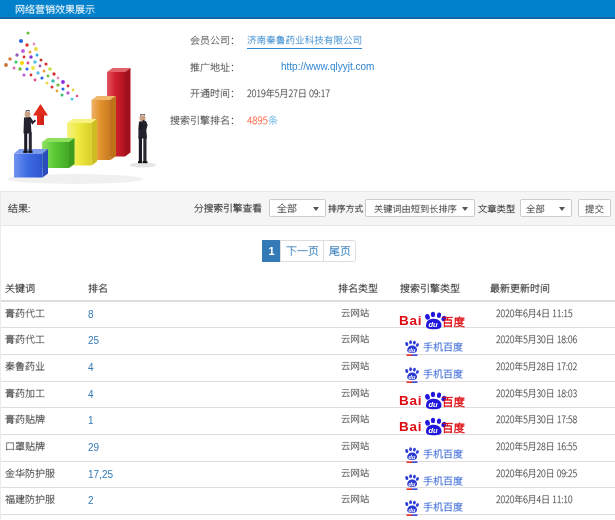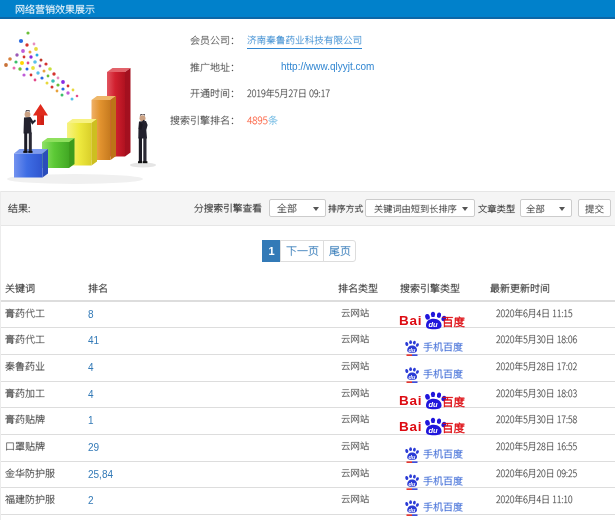--- a/index.html
+++ b/index.html
@@ -732,21 +732,21 @@
       <use href="#s_bd" fill="#dd0b12" stroke="#dd0b12" stroke-width="60" transform="translate(44,15.2) scale(0.0115,-0.0115)"></use>
     </svg>
   </span>
 <svg class="tx" style="left:496.0px;top:306.5px" width="78" height="14">
     <use href="#s_d1" fill="#333333" stroke="#333333" stroke-width="25" transform="translate(0,10) scale(0.00880,-0.01000)"></use>
   </svg>
 <div class="trow" style="top:328px;height:27px;"></div>
 <svg class="tx" style="left:5.0px;top:332.5px" width="41" height="14">
     <use href="#s_kw1" fill="#333333" stroke="#333333" stroke-width="25" transform="translate(0,10) scale(0.01000,-0.01000)"></use>
   </svg>
-<span class="rk" style="top:334px;">41</span>
+<span class="rk" style="top:334px;">25</span>
 <svg class="tx" style="left:341.0px;top:333.1px" width="30" height="13">
     <use href="#s_yun" fill="#333333" stroke="#333333" stroke-width="25" transform="translate(0,9.4) scale(0.00940,-0.00940)"></use>
   </svg>
 <span class="lg" style="left:404px;top:332px;">
     <svg width="70" height="19" viewBox="0 0 70 19">
       <g fill="#2b3bd6">
         <ellipse cx="2.8" cy="6" rx="1.5" ry="2" transform="rotate(-18 2.8 6)"></ellipse>
         <ellipse cx="6.6" cy="4.2" rx="1.4" ry="1.9"></ellipse>
         <ellipse cx="10.4" cy="4.6" rx="1.4" ry="1.9" transform="rotate(12 10.4 4.6)"></ellipse>
         <ellipse cx="13.4" cy="7" rx="1.4" ry="1.9" transform="rotate(25 13.4 7)"></ellipse>
@@ -860,21 +860,21 @@
       <use href="#s_sj" fill="#4a74d9" stroke="#4a74d9" stroke-width="40" transform="translate(19,12.6) scale(0.0100,-0.0100)"></use>
     </svg>
   </span>
 <svg class="tx" style="left:496.0px;top:439.5px" width="83" height="14">
     <use href="#s_d6" fill="#333333" stroke="#333333" stroke-width="25" transform="translate(0,10) scale(0.00880,-0.01000)"></use>
   </svg>
 <div class="trow" style="top:462px;height:26px;"></div>
 <svg class="tx" style="left:5.0px;top:466.5px" width="51" height="14">
     <use href="#s_kw7" fill="#333333" stroke="#333333" stroke-width="25" transform="translate(0,10) scale(0.01000,-0.01000)"></use>
   </svg>
-<span class="rk" style="top:468px;">25,84</span>
+<span class="rk" style="top:468px;">17,25</span>
 <svg class="tx" style="left:341.0px;top:467.1px" width="30" height="13">
     <use href="#s_yun" fill="#333333" stroke="#333333" stroke-width="25" transform="translate(0,9.4) scale(0.00940,-0.00940)"></use>
   </svg>
 <span class="lg" style="left:404px;top:466px;">
     <svg width="70" height="19" viewBox="0 0 70 19">
       <g fill="#2b3bd6">
         <ellipse cx="2.8" cy="6" rx="1.5" ry="2" transform="rotate(-18 2.8 6)"></ellipse>
         <ellipse cx="6.6" cy="4.2" rx="1.4" ry="1.9"></ellipse>
         <ellipse cx="10.4" cy="4.6" rx="1.4" ry="1.9" transform="rotate(12 10.4 4.6)"></ellipse>
         <ellipse cx="13.4" cy="7" rx="1.4" ry="1.9" transform="rotate(25 13.4 7)"></ellipse>

